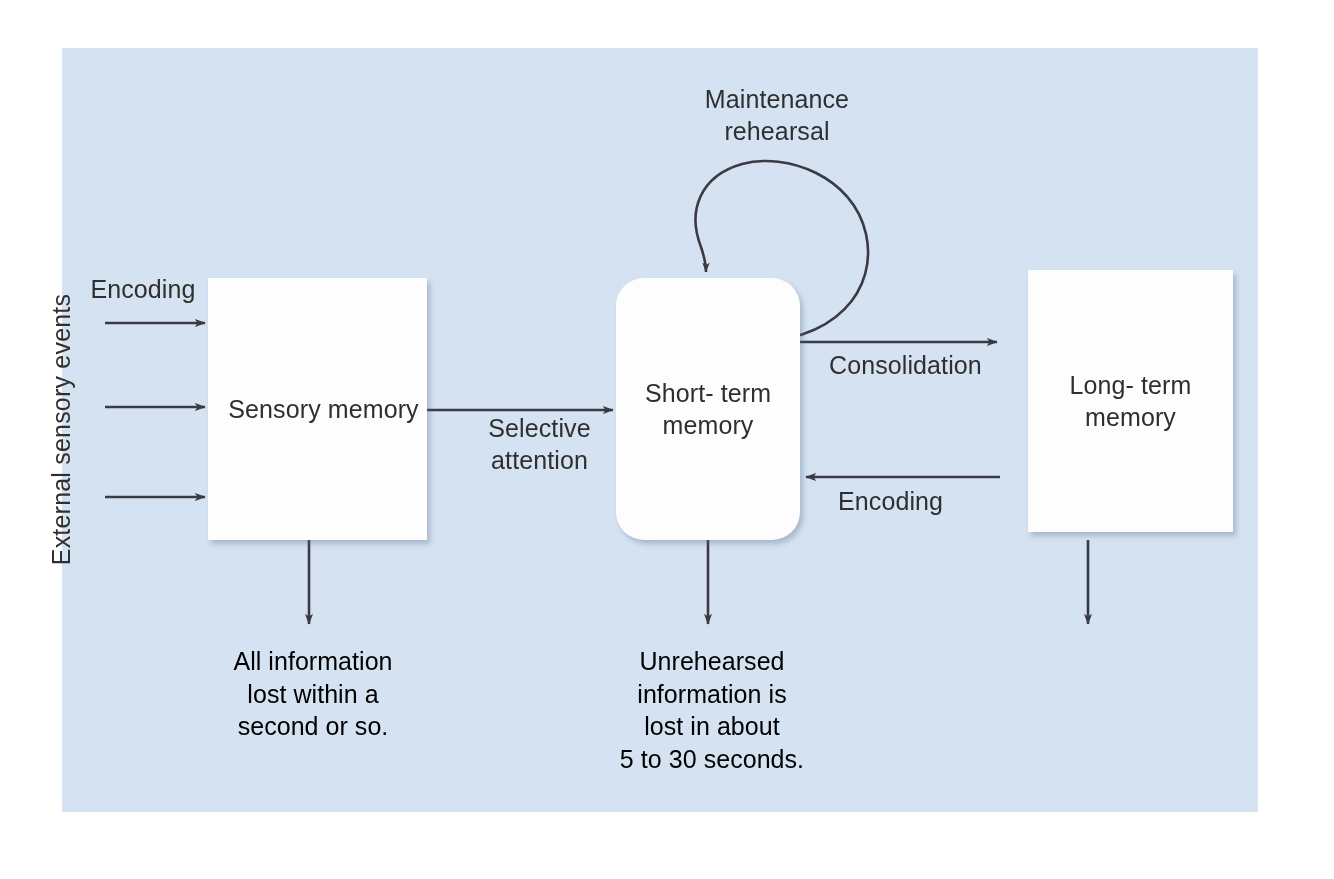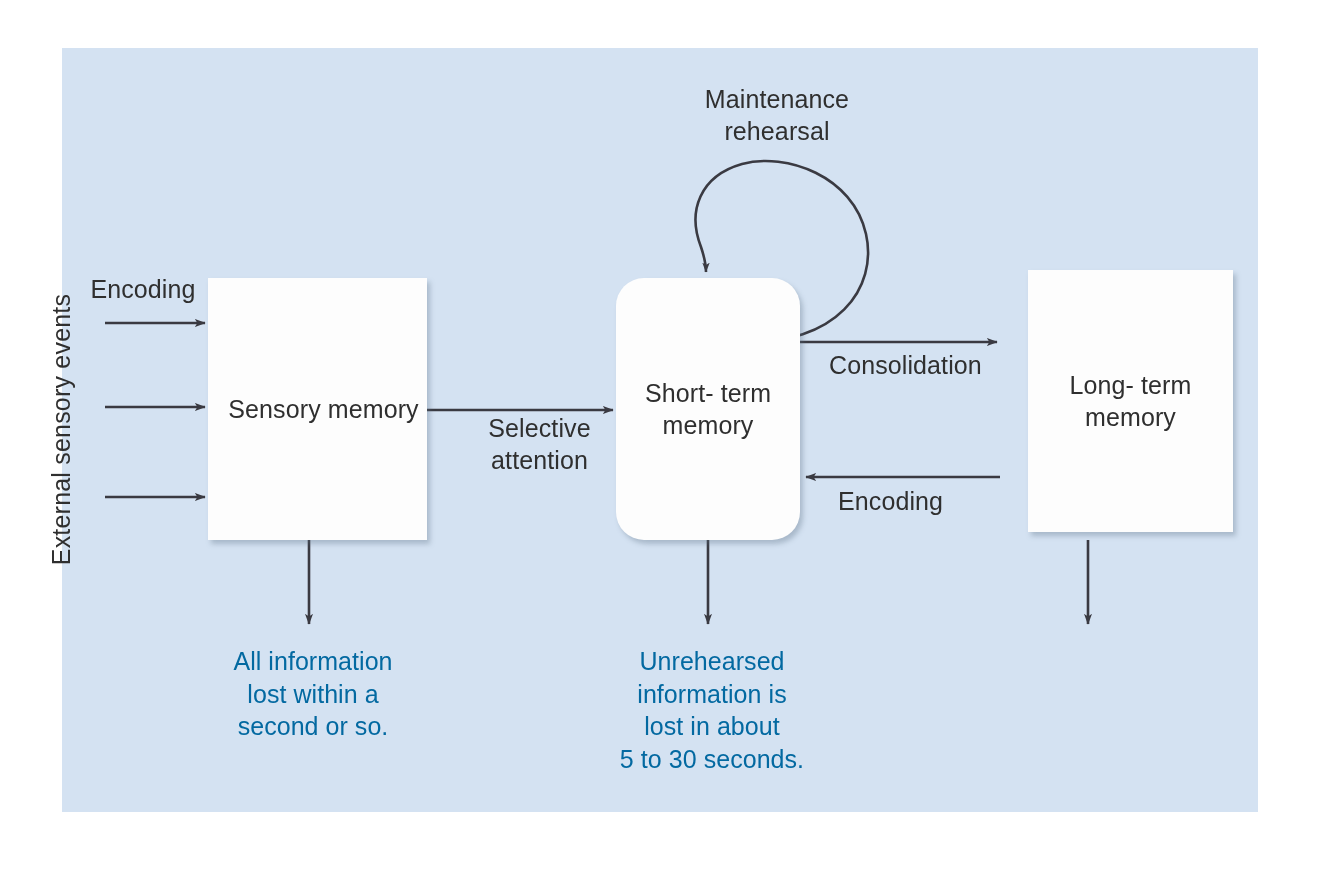--- a/index.html
+++ b/index.html
@@ -68,21 +68,21 @@
     letter-spacing: 0.1px;
     white-space: pre-line;
   }
   #label-encoding { left: 78px; top: 274px; width: 130px; text-align: center; }
   #label-selective { left: 452px; top: 413px; width: 175px; }
   #label-maintenance { left: 672px; top: 84px; width: 210px; }
   #label-consolidation { left: 829px; top: 350px; width: 180px; text-align: left;}
   #label-retrieval { left: 838px; top: 486px; width: 160px; text-align: left;}
   .outcome {
     position: absolute;
-    color: #0369a1;
+    color: #000000;
     font-size: 25px;
     line-height: 1.30;
     text-align: center;
     white-space: pre-line;
     letter-spacing: 0.05px;
   }
   #outcome-sensory { left: 194px; top: 645px; width: 238px; }
   #outcome-stm { left: 592px; top: 645px; width: 240px; }
   #outcome-ltm { left: 940px; top: 645px; width: 300px; }
   #vertical-axis-label {

